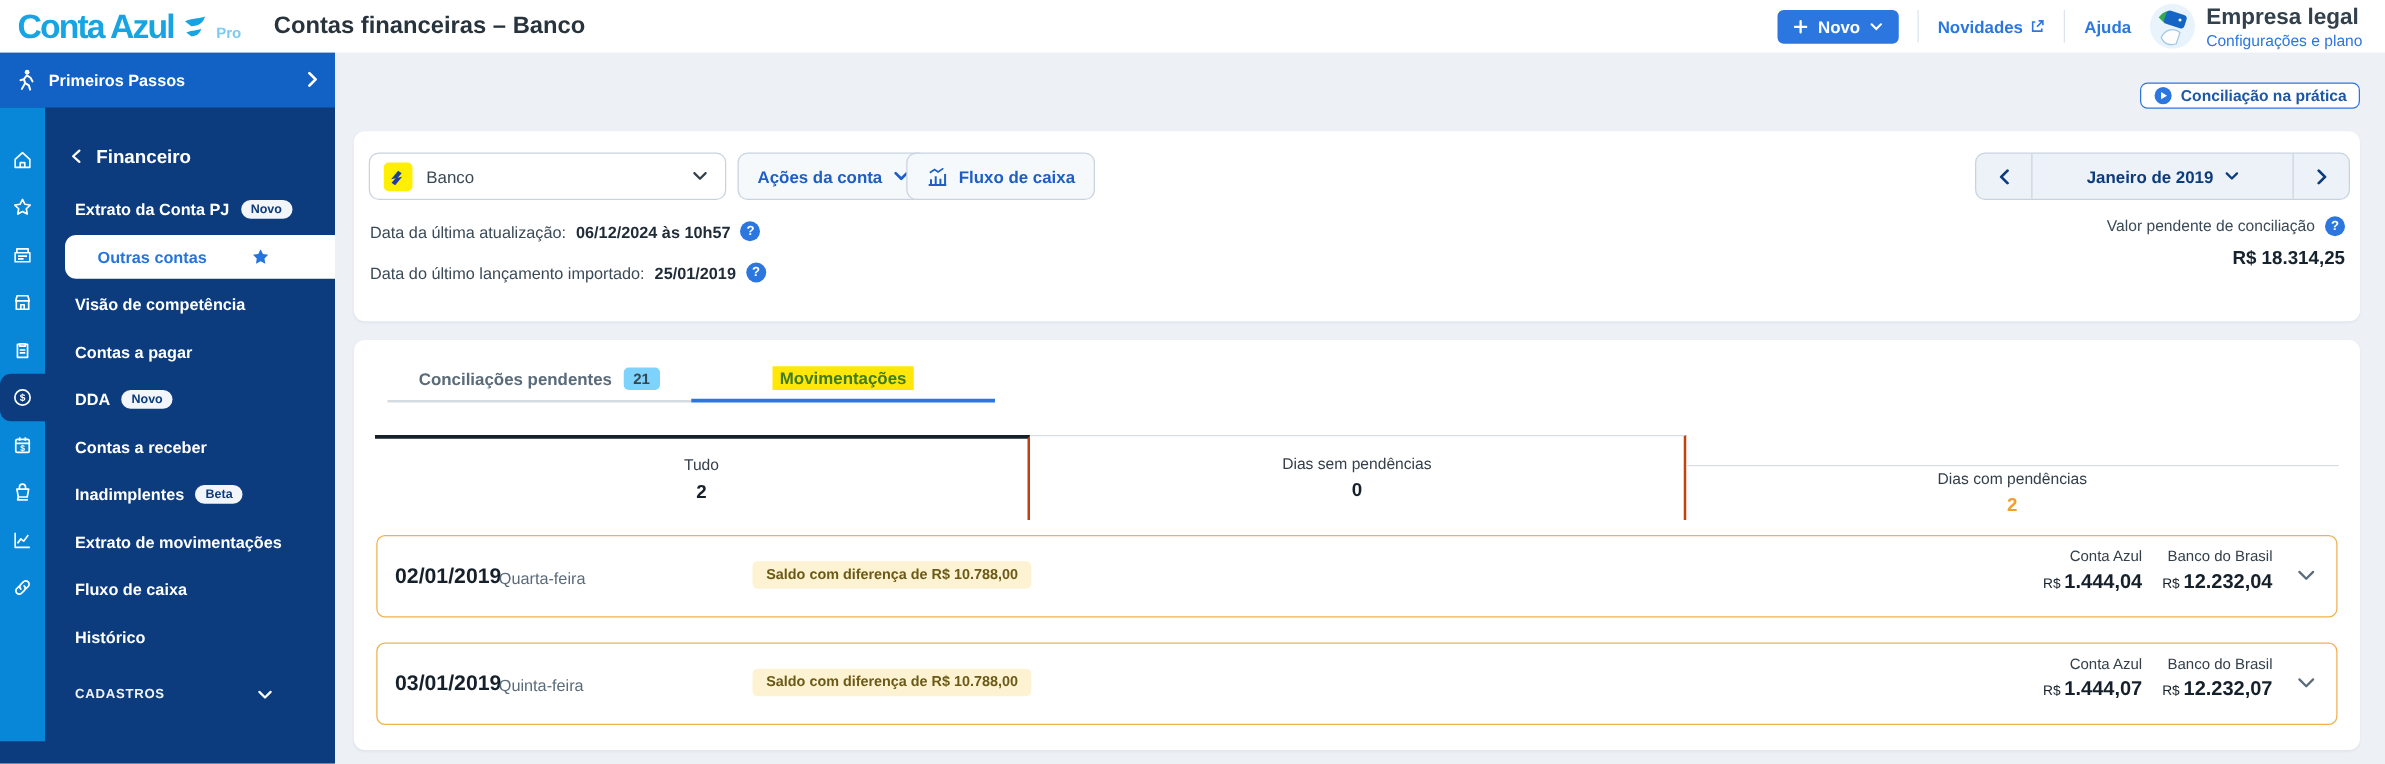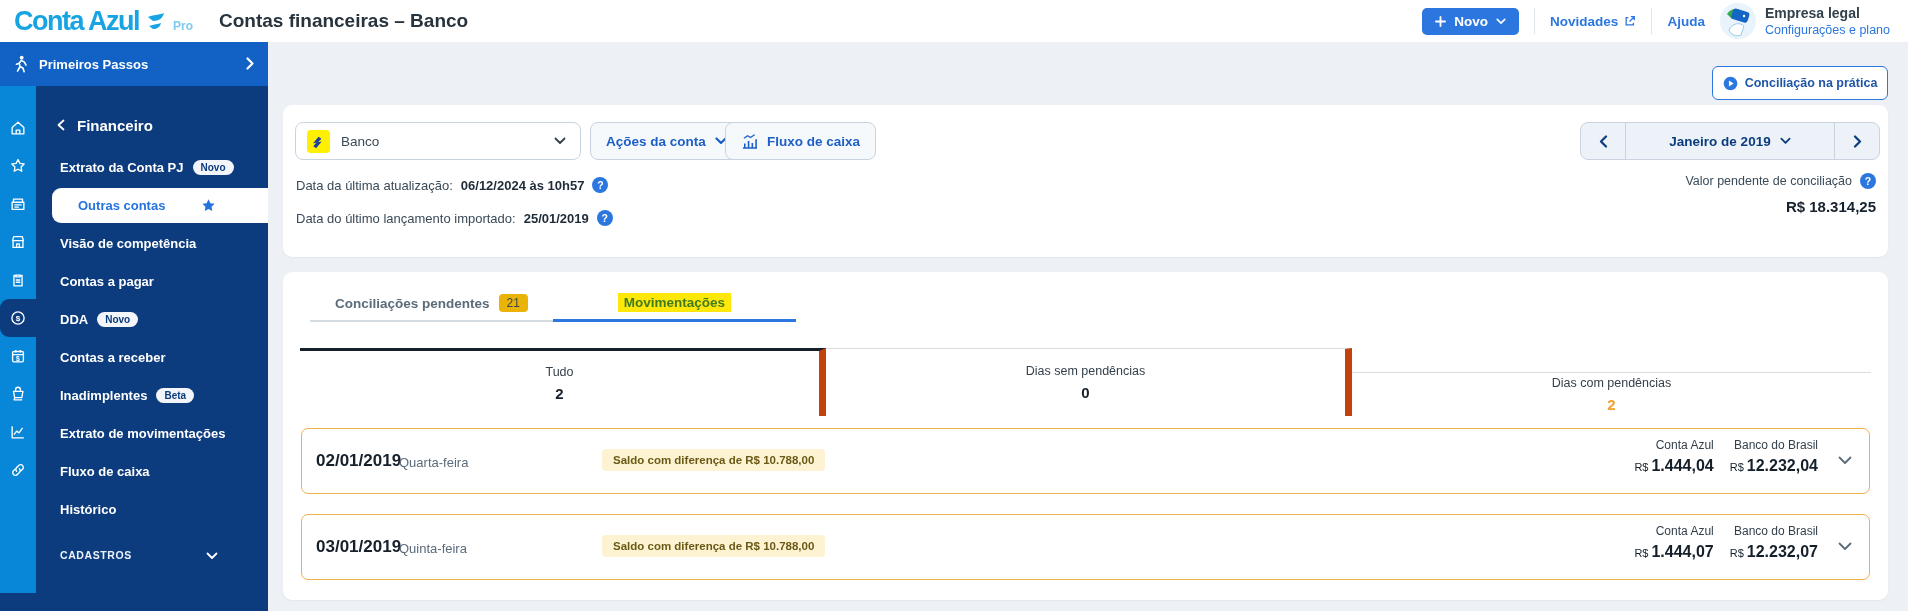--- a/index.html
+++ b/index.html
@@ -19,21 +19,21 @@
   .logo-leaf { margin-left:7px; margin-top:4px; }
   .logo-pro { font-size:12px; font-weight:700; color:#7ecbf0; margin-left:7px; margin-top:10px; }
   .page-title { margin-left:26px; font-size:19px; font-weight:700; color:#27333d; }
   .header-right { margin-left:auto; display:flex; align-items:center; gap:15px; }
   .btn-novo { background:#2b77df; color:#fff; border:none; border-radius:5px; height:27px;
               padding:0 13px; font-size:13.5px; font-weight:700; display:flex; align-items:center; gap:8px; cursor:pointer; }
   .vsep { width:1px; height:26px; background:#dde4ea; }
   .hlink { color:#2b77df; font-size:13.5px; font-weight:600; display:flex; gap:6px; align-items:center; cursor:pointer; }
   .account-chip { display:flex; align-items:center; gap:9px; cursor:pointer; }
   .account-texts { display:flex; flex-direction:column; align-items:flex-start; }
-  .account-name { font-size:14px; font-weight:700; color:#33414d; }
+  .account-name { font-size:18px; font-weight:700; color:#33414d; }
   .account-settings { font-size:12.5px; color:#2b77df; margin-top:2px; }
 
   
   .sidebar { position:absolute; top:42px; left:0; width:268px; bottom:0; background:#0c3c7e; }
   .pp-band { position:absolute; top:0; left:0; right:0; height:44px; background:#1261c4;
              display:flex; align-items:center; padding-left:13px; color:#fff; cursor:pointer; }
   .pp-label { font-size:13px; font-weight:700; margin-left:10px; }
   .pp-chevron { position:absolute; right:13px; top:15px; }
   .rail { position:absolute; top:44px; left:0; width:36px; bottom:18px; background:#0886d8; padding-top:23px; }
   .rail-item { height:38px; display:flex; align-items:center; justify-content:center; color:#fff; cursor:pointer; }
@@ -45,21 +45,21 @@
   .menu-item .badge { margin-left:9px; background:#f2f5f9; color:#0c3c7e; font-size:10px; font-weight:700;
                       padding:2px 8px; border-radius:9px; }
   .menu-item.selected { background:#fff; color:#2574dd; border-radius:9px 0 0 9px;
                         margin-left:16px; padding-left:26px; height:35px; margin-top:2px; margin-bottom:1px; }
   .menu-item.selected .star { position:absolute; right:52px; top:10px; }
   .menu-foot { margin-top:16px; padding-left:24px; font-size:10.5px; font-weight:700; letter-spacing:.6px;
                color:#eef3fa; position:relative; display:flex; align-items:center; height:22px; cursor:pointer; }
   .menu-foot .chev { position:absolute; right:50px; top:8px; }
 
   
-  .btn-conciliacao { position:absolute; top:66px; left:1712px; width:176px; height:34px;
+  .btn-conciliacao { position:absolute; top:66px; left:1712px; width:176px; height:21px;
                      background:#fff; border:1px solid #2b77df; border-radius:6px;
                      display:flex; align-items:center; justify-content:center; gap:7px;
                      color:#1f56a5; font-size:12.5px; font-weight:700; cursor:pointer; }
 
   .card { background:#fff; border-radius:9px; box-shadow:0 1px 2px rgba(20,40,80,.05); position:absolute; }
   .card1 { left:283px; top:105px; width:1605px; height:152px; }
   .card2 { left:283px; top:272px; width:1605px; height:328px; }
 
   .bank-select { position:absolute; left:12px; top:17px; width:286px; height:38px;
                  border:1px solid #c9d3df; border-radius:8px; background:#fff;
@@ -93,28 +93,28 @@
 
   .balances { position:absolute; top:68px; right:12px; display:flex; gap:24px; }
   .bal-col { display:flex; flex-direction:column; align-items:flex-end; gap:9px; }
   .bal-label { font-size:12.5px; color:#3a4a57; display:flex; gap:6px; align-items:center; }
   .bal-value { font-size:15px; font-weight:700; color:#16222e; }
 
   
   .tabs { position:absolute; top:14px; left:27px; display:flex; }
   .tab { width:243px; height:36px; display:flex; align-items:center; justify-content:center; gap:9px;
          font-size:13.5px; font-weight:600; color:#5a6b7a; border-bottom:2px solid #d4dbe1; cursor:pointer; }
-  .tab .count { background:#eab308; border-radius:4px; padding:2px 8px; font-size:12px; color:#37474f; font-weight:400; }
+  .tab .count { background:#7dd3fc; border-radius:4px; padding:2px 8px; font-size:12px; color:#37474f; font-weight:700; }
   .tab.active { border-bottom:3px solid #2b77df; }
   .tab.active .hl { background:#ffe70a; color:#3e7c1f; font-weight:700; padding:2px 6px; }
 
   
   .summary { position:absolute; top:76px; left:17px; width:1571px; height:68px; display:flex; }
   .sum-col { flex:1; display:flex; flex-direction:column; align-items:center; justify-content:center; gap:6px;
-             border-top:1px solid #d7dde2; border-right:7px solid #c2410c; cursor:pointer; }
+             border-top:1px solid #d7dde2; border-right:2px solid #c2410c; cursor:pointer; }
   .sum-col:last-child { border-right:none;margin-top:24px; }
   .sum-col.selected { border-top:3px solid #15202b; }
   .sum-label { font-size:12.5px; color:#333f4a; }
   .sum-value { font-size:15px; font-weight:700; color:#15202b; }
   .sum-value.orange { color:#efa02d; }
 
   
   .day-row { position:absolute; left:18px; width:1569px; height:66px;
              border:1px solid #f0b14e; border-radius:7px; background:#fff; cursor:pointer; }
   .row1 { top:156px; } .row2 { top:242px; }

